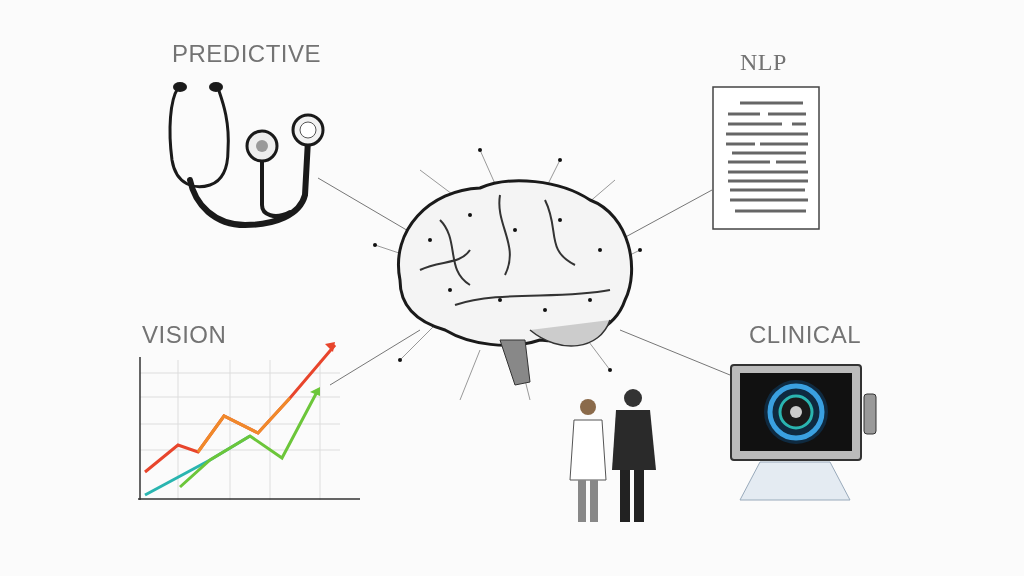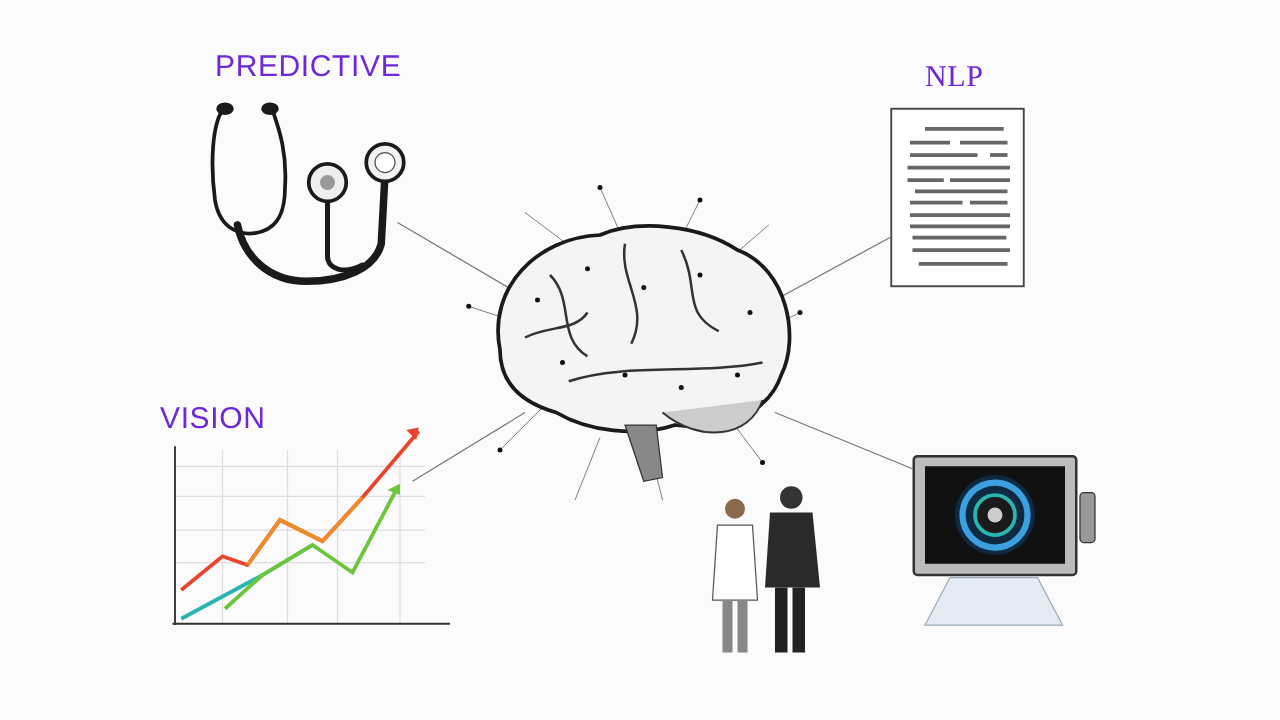--- a/index.html
+++ b/index.html
@@ -4,21 +4,21 @@
 <style>
   html, body { margin: 0; padding: 0; }
   body {
     width: 1024px; height: 576px; overflow: hidden;
     background: #fbfbfb;
     font-family: "Liberation Sans", sans-serif;
     position: relative;
   }
   .canvas { position: absolute; left: 0; top: 0; width: 1024px; height: 576px; }
   .label {
-    position: absolute; font-size: 24px; color: #6d28d9;
+    position: absolute; font-size: 24px; color: #737373;
     font-family: "Liberation Sans", sans-serif; letter-spacing: 0.5px;
     line-height: 1;
   }
   svg { position: absolute; left: 0; top: 0; }
 </style>
 </head>
 <body>
 
 <div class="canvas">
 
@@ -26,21 +26,22 @@
     <g stroke="#777" stroke-width="1" fill="none">
       <line x1="318" y1="178" x2="410" y2="232"></line>
       <line x1="712" y1="190" x2="620" y2="240"></line>
       <line x1="330" y1="385" x2="420" y2="330"></line>
       <line x1="730" y1="375" x2="620" y2="330"></line>
     </g>
   </svg>
 
   <div class="label" style="left:172px; top:42px;">PREDICTIVE</div>
   <div class="label" style="left:740px; top:50px;font-family:Liberation Serif, serif;">NLP</div>
-  <div class="label" style="left:128px; top:323px;">VISION</div>
+  <div class="label" style="left:142px; top:323px;">VISION</div>
+  <div class="label" style="left:749px; top:323px;">CLINICAL</div>
 
   <svg width="1024" height="576">
     <g fill="none" stroke="#1a1a1a" stroke-linecap="round">
       <path d="M178 88 C170 100 168 130 172 160 C176 185 195 190 210 185 C225 180 228 165 228 150 C230 120 222 100 218 88" stroke-width="3"></path>
       <path d="M190 180 C195 205 215 225 245 225 C275 225 300 215 305 195 L308 140" stroke-width="6"></path>
       <path d="M262 160 L262 205 C262 215 275 220 290 212" stroke-width="4"></path>
     </g>
     <ellipse cx="180" cy="87" rx="7" ry="5" fill="#1a1a1a"></ellipse>
     <ellipse cx="216" cy="87" rx="7" ry="5" fill="#1a1a1a"></ellipse>
     <circle cx="262" cy="146" r="15" fill="#eee" stroke="#1a1a1a" stroke-width="3"></circle>

